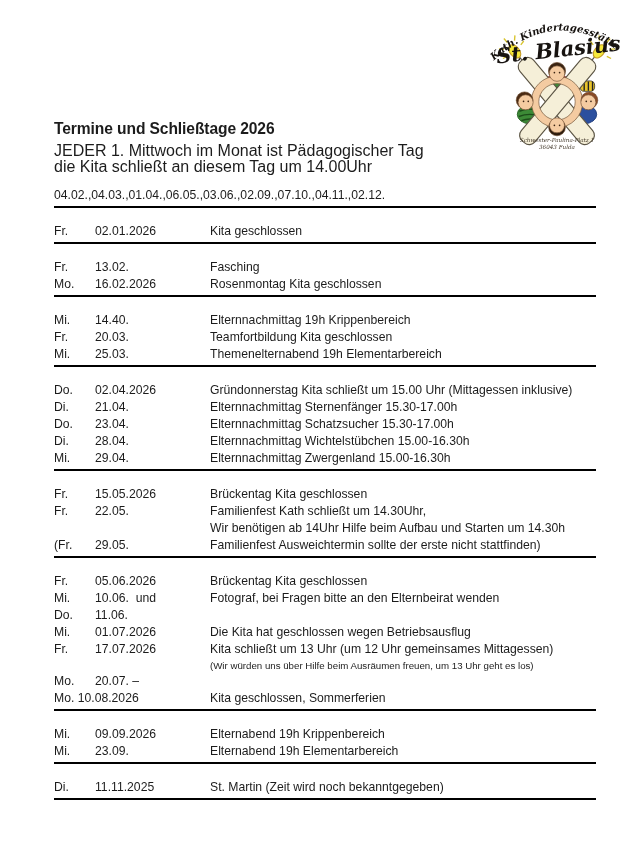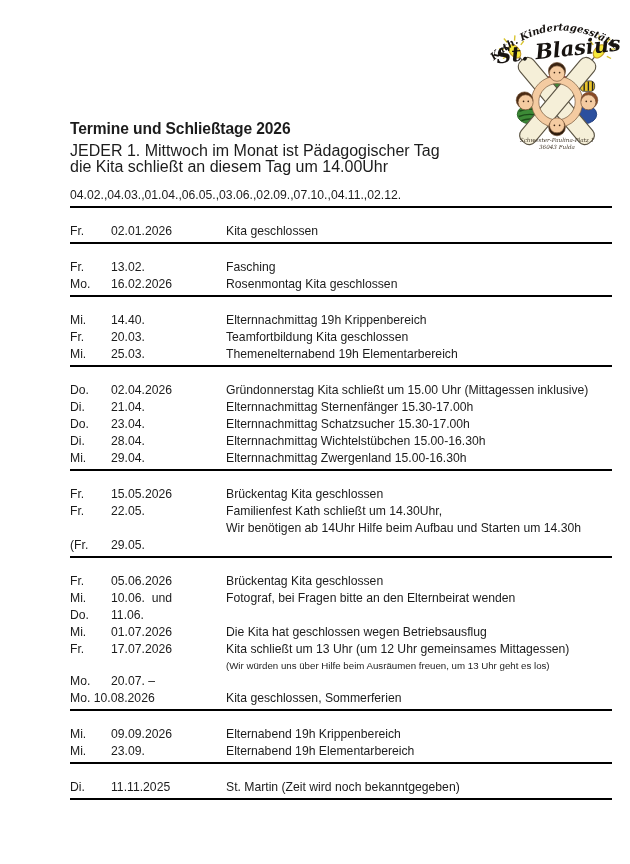--- a/index.html
+++ b/index.html
@@ -1,19 +1,19 @@
 <!DOCTYPE html>
 <html><head>
 <meta charset="utf-8">
 <style>
   html,body{margin:0;padding:0;background:#ffffff;}
   .page{position:relative;width:630px;height:864px;background:#ffffff;overflow:hidden;
         font-family:"Liberation Sans",sans-serif;color:#1c1c1c;}
   .logo{position:absolute;top:14px;right:4px;width:138px;height:138px;}
-  .content{position:absolute;left:70px;top:120px;width:542px;}
+  .content{position:absolute;left:54px;top:120px;width:542px;}
   .title{font-size:15.6px;font-weight:bold;line-height:18px;margin:0 0 5px 0;letter-spacing:-0.1px;}
   .sub{font-size:16px;line-height:16.2px;margin:0;}
   .dates{font-size:12.2px;line-height:17px;margin:12px 0 0 0;}
   .rule{border-top:2px solid #000;margin-top:2px;height:0;}
   .section{margin-top:15px;}
   .row{display:flex;font-size:12.2px;line-height:17px;white-space:pre;}
   .row.small{font-size:9.7px;line-height:15px;}
   .cell{flex:0 0 auto;}
   .cell.day{width:41px;}
   .cell.date{width:115px;}
@@ -129,21 +129,21 @@
           <div class="row"><div class="cell day">Di.</div><div class="cell date">21.04.</div><div class="cell desc">Elternnachmittag Sternenfänger 15.30-17.00h</div></div>
           <div class="row"><div class="cell day">Do.</div><div class="cell date">23.04.</div><div class="cell desc">Elternnachmittag Schatzsucher 15.30-17.00h</div></div>
           <div class="row"><div class="cell day">Di.</div><div class="cell date">28.04.</div><div class="cell desc">Elternnachmittag Wichtelstübchen 15.00-16.30h</div></div>
           <div class="row"><div class="cell day">Mi.</div><div class="cell date">29.04.</div><div class="cell desc">Elternnachmittag Zwergenland 15.00-16.30h</div></div>
           <div class="rule"></div>
         </div>
         <div class="section">
           <div class="row"><div class="cell day">Fr.</div><div class="cell date">15.05.2026</div><div class="cell desc">Brückentag Kita geschlossen</div></div>
           <div class="row"><div class="cell day">Fr.</div><div class="cell date">22.05.</div><div class="cell desc">Familienfest Kath schließt um 14.30Uhr,</div></div>
           <div class="row"><div class="cell day"></div><div class="cell date"></div><div class="cell desc">Wir benötigen ab 14Uhr Hilfe beim Aufbau und Starten um 14.30h</div></div>
-          <div class="row"><div class="cell day">(Fr.</div><div class="cell date">29.05.</div></div>
+          <div class="row"><div class="cell day">(Fr.</div><div class="cell date">29.05.</div><div class="cell desc">Familienfest Ausweichtermin sollte der erste nicht stattfinden)</div></div>
           <div class="rule"></div>
         </div>
         <div class="section">
           <div class="row"><div class="cell day">Fr.</div><div class="cell date">05.06.2026</div><div class="cell desc">Brückentag Kita geschlossen</div></div>
           <div class="row"><div class="cell day">Mi.</div><div class="cell date">10.06.  und</div><div class="cell desc">Fotograf, bei Fragen bitte an den Elternbeirat wenden</div></div>
           <div class="row"><div class="cell day">Do.</div><div class="cell date">11.06.</div><div class="cell desc"></div></div>
           <div class="row"><div class="cell day">Mi.</div><div class="cell date">01.07.2026</div><div class="cell desc">Die Kita hat geschlossen wegen Betriebsausflug</div></div>
           <div class="row"><div class="cell day">Fr.</div><div class="cell date">17.07.2026</div><div class="cell desc">Kita schließt um 13 Uhr (um 12 Uhr gemeinsames Mittagessen)</div></div>
           <div class="row small"><div class="cell day"></div><div class="cell date"></div><div class="cell desc">(Wir würden uns über Hilfe beim Ausräumen freuen, um 13 Uhr geht es los)</div></div>
           <div class="row"><div class="cell day">Mo.</div><div class="cell date">20.07. –</div><div class="cell desc"></div></div>

